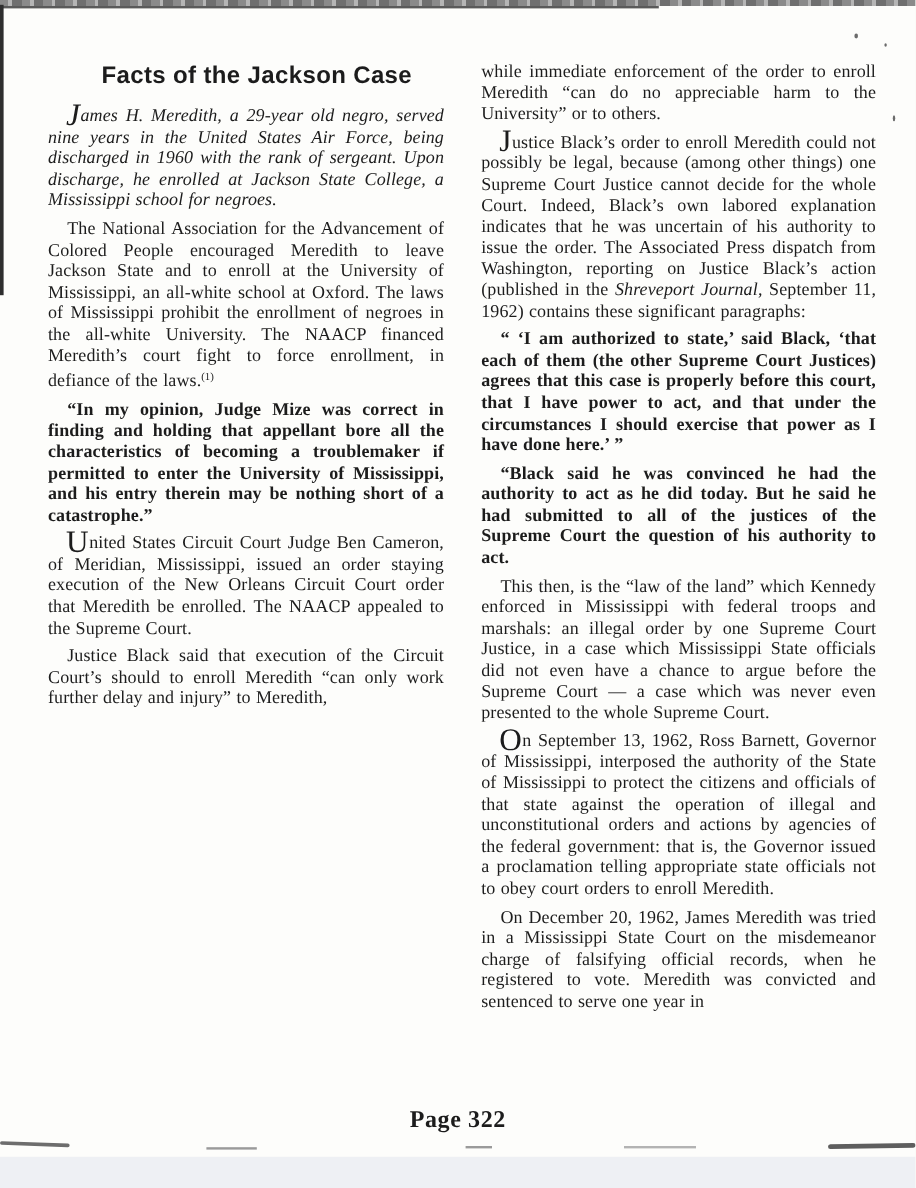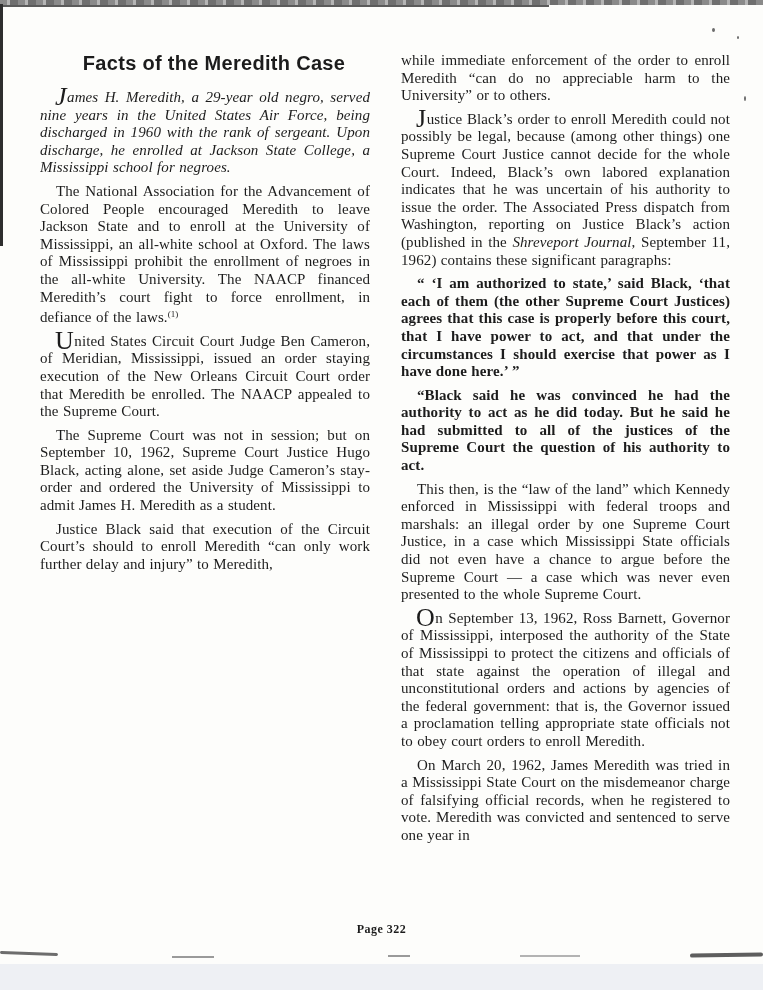--- a/index.html
+++ b/index.html
@@ -67,21 +67,21 @@
   }
   sup.ref{
     font-size:9px;
     vertical-align:5px;
     letter-spacing:0;
   }
   .page-number{
     position:absolute;
     top:922px;left:0;right:0;
     text-align:center;
-    font-size:12px;
+    font-size:20px;
     font-weight:bold;
     letter-spacing:.5px;
   }
 </style>
 </head>
 <body>
 
 <div class="page">
 
   <div class="top-edge"></div>
@@ -93,49 +93,49 @@
   <div class="smudge" style="left:0;top:952px;width:58px;height:3px;background:#6d6d6d;border-radius:2px;transform:rotate(2deg);"></div>
   <div class="smudge" style="left:172px;top:956px;width:42px;height:2px;"></div>
   <div class="smudge" style="left:388px;top:955px;width:22px;height:2px;"></div>
   <div class="smudge" style="left:520px;top:955px;width:60px;height:2px;background:#b3b3b3;"></div>
   <div class="smudge" style="left:690px;top:953px;width:73px;height:4px;background:#5e5e5e;border-radius:2px;transform:rotate(-1deg);"></div>
   <div class="bottom-band"></div>
 
   <div class="columns">
 
     <div class="col left">
-      <h1 class="article-title">Facts of the Meredith Case</h1>
+      <h1 class="article-title">Facts of the Jackson Case</h1>
 
       <p class="no-indent" style="text-indent:15px;font-style:italic;"><span class="initial">J</span><span>ames H. Meredith, a 29-year old negro, served nine years in the United States Air Force, being discharged in 1960 with the rank of sergeant. Upon discharge, he enrolled at Jackson State College, a Mississippi school for negroes.</span></p>
 
       <p><span>The National Association for the Advancement of Colored People encouraged Meredith to leave Jackson State and to enroll at the University of Mississippi, an all-white school at Oxford. The laws of Mississippi prohibit the enrollment of negroes in the all-white University. The NAACP financed Meredith’s court fight to force enrollment, in defiance of the laws.</span><sup class="ref">(1)</sup></p>
 
 
 
+      <p class="quote">“In my opinion, Judge Mize was correct in finding and holding that appellant bore all the characteristics of becoming a troublemaker if permitted to enter the University of Mississippi, and his entry therein may be nothing short of a catastrophe.”</p>
 
       <p class="no-indent" style="text-indent:15px;"><span class="initial">U</span><span>nited States Circuit Court Judge Ben Cameron, of Meridian, Mississippi, issued an order staying execution of the New Orleans Circuit Court order that Meredith be enrolled. The NAACP appealed to the Supreme Court.</span></p>
 
-      <p>The Supreme Court was not in session; but on September 10, 1962, Supreme Court Justice Hugo Black, acting alone, set aside Judge Cameron’s stay-order and ordered the University of Mississippi to admit James H. Meredith as a student.</p>
 
       <p>Justice Black said that execution of the Circuit Court’s should to enroll Meredith “can only work further delay and injury” to Meredith,</p>
     </div>
 
     <div class="col right">
       <p class="no-indent">while immediate enforcement of the order to enroll Meredith “can do no appreciable harm to the University” or to others.</p>
 
       <p class="no-indent" style="text-indent:15px;"><span class="initial">J</span><span>ustice Black’s order to enroll Meredith could not possibly be legal, because (among other things) one Supreme Court Justice cannot decide for the whole Court. Indeed, Black’s own labored explanation indicates that he was uncertain of his authority to issue the order. The Associated Press dispatch from Washington, reporting on Justice Black’s action (published in the </span><i>Shreveport Journal</i><span>, September 11, 1962) contains these significant paragraphs:</span></p>
 
       <p class="quote">“ ‘I am authorized to state,’ said Black, ‘that each of them (the other Supreme Court Justices) agrees that this case is properly before this court, that I have power to act, and that under the circumstances I should exercise that power as I have done here.’ ”</p>
 
       <p class="quote">“Black said he was convinced he had the authority to act as he did today. But he said he had submitted to all of the justices of the Supreme Court the question of his authority to act.</p>
 
       <p>This then, is the “law of the land” which Kennedy enforced in Mississippi with federal troops and marshals: an illegal order by one Supreme Court Justice, in a case which Mississippi State officials did not even have a chance to argue before the Supreme Court — a case which was never even presented to the whole Supreme Court.</p>
 
       <p class="no-indent" style="text-indent:15px;"><span class="initial">O</span><span>n September 13, 1962, Ross Barnett, Governor of Mississippi, interposed the authority of the State of Mississippi to protect the citizens and officials of that state against the operation of illegal and unconstitutional orders and actions by agencies of the federal government: that is, the Governor issued a proclamation telling appropriate state officials not to obey court orders to enroll Meredith.</span></p>
 
-      <p>On March 20, 1962, James Meredith was tried in a Mississippi State Court on the misdemeanor charge of falsifying official records, when he registered to vote. Meredith was convicted and sentenced to serve one year in</p>
+      <p>On December 20, 1962, James Meredith was tried in a Mississippi State Court on the misdemeanor charge of falsifying official records, when he registered to vote. Meredith was convicted and sentenced to serve one year in</p>
     </div>
 
   </div>
 
   <div class="page-number">Page 322</div>
 
 </div>
 
 </body></html>

